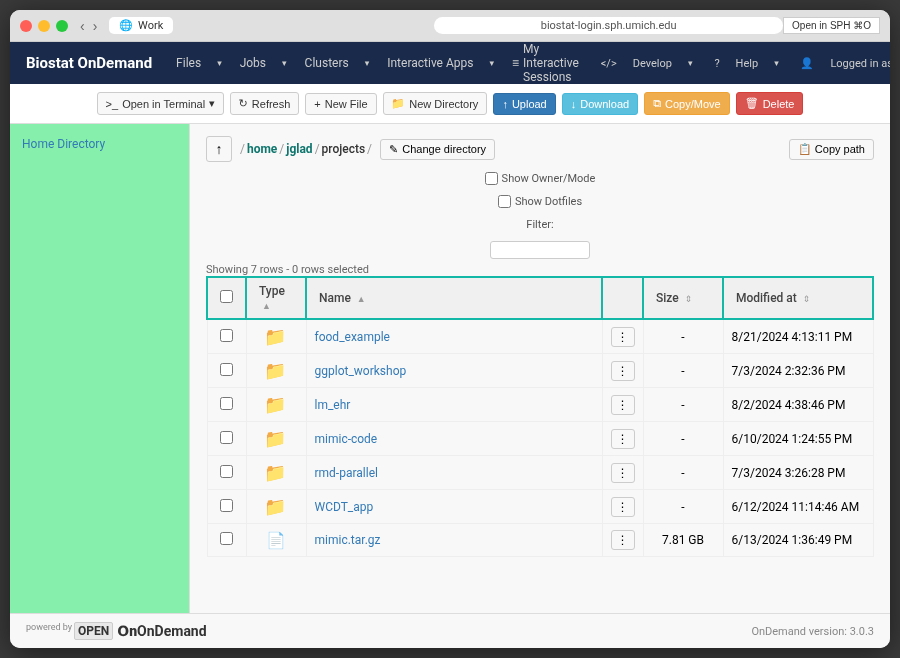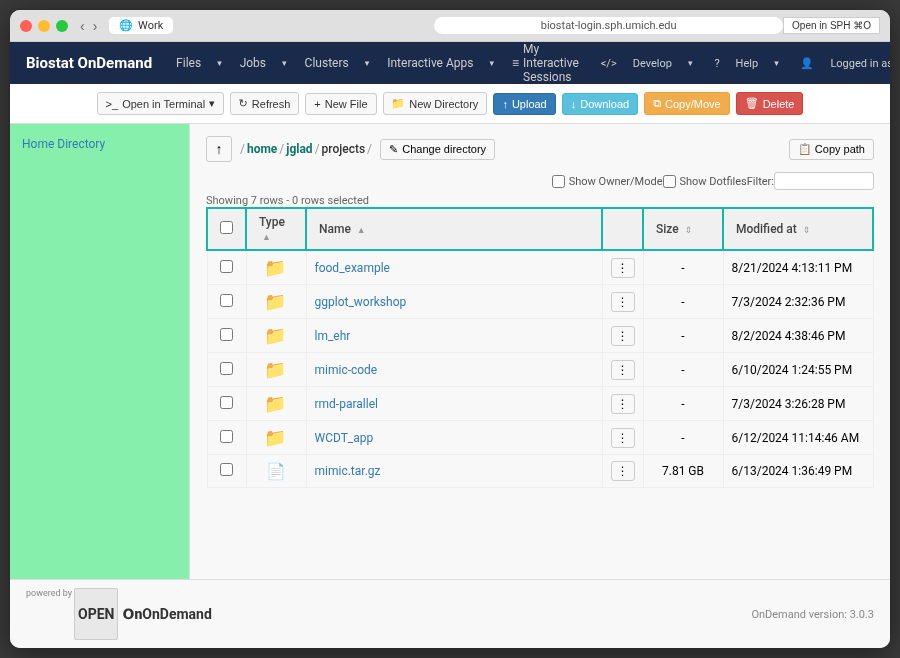--- a/index.html
+++ b/index.html
@@ -246,23 +246,25 @@
       padding: 3px 8px;
       font-size: 11px;
       cursor: pointer;
     }
 
     
     .filter-row {
       display: flex;
       align-items: center;
       justify-content: flex-end;
+      gap: 10px;
       margin-bottom: 4px;
       font-size: 11px;
       color: #555;
+      flex-direction: column;
     }
     .filter-row label {
       display: flex;
       align-items: center;
       gap: 4px;
       cursor: pointer;
     }
     .filter-input {
       border: 1px solid #ccc;
       border-radius: 3px;
@@ -337,23 +339,23 @@
     .powered-label { font-size: 9px; color: #888; }
     .ondemand-logo {
       display: flex;
       align-items: center;
       gap: 4px;
     }
     .open-badge {
       background: #e8e8e8;
       border: 1px solid #ccc;
       border-radius: 2px;
-      font-size: 14px;
+      font-size: 12px;
       font-weight: bold;
-      padding: 17px 3px;
+      padding: 1px 3px;
       color: #333;
     }
     .ondemand-text { font-size: 14px; font-weight: bold; color: #333; }
     .version-text { font-size: 11px; color: #888; }
   </style>
 </head>
 <body>
 
 <div class="window">
 

